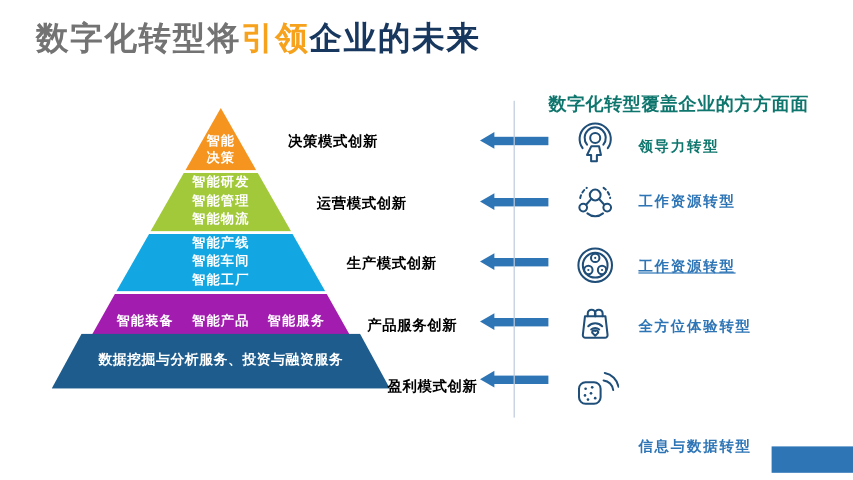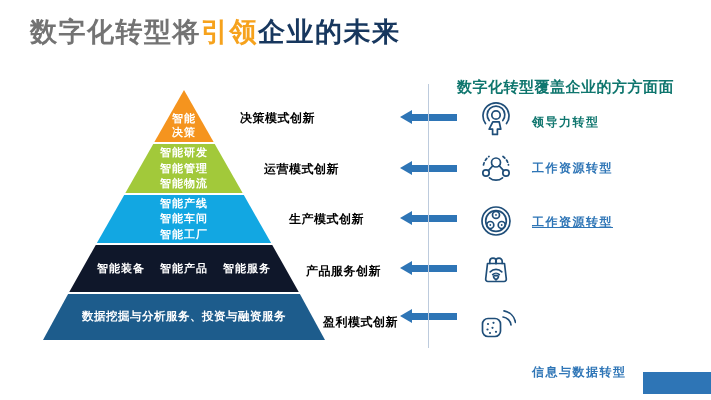--- a/index.html
+++ b/index.html
@@ -32,21 +32,21 @@
     display: flex; flex-direction: column; align-items: center; justify-content: center;
     color: #fff; font-weight: bold; font-size: 11px; text-align: center;
   }
   .level .line { line-height: 15.5px; letter-spacing: 1px; }
   .lv0 { top: 0; height: 52px; clip-path: polygon(50% 0%, 60.5% 100%, 39.5% 100%); justify-content: flex-end; padding-bottom: 3px; }
   .lv0 .line { line-height: 13.5px; }
   .lv1 { top: 54px; height: 49px; clip-path: polygon(39.1% 0%, 60.9% 0%, 70.8% 100%, 29.2% 100%); }
   .lv2 { top: 105px; height: 48px; clip-path: polygon(28.8% 0%, 71.2% 0%, 80.9% 100%, 19.1% 100%); }
   .lv3 { top: 155px; height: 47px; clip-path: polygon(18.7% 0%, 81.3% 0%, 90.7% 100%, 9.3% 100%);
          flex-direction: row; gap: 15px; }
-  .lv4 { top: 204px; height: 46px; clip-path: polygon(8.9% 0%, 91.1% 0%, 100% 100%, 0% 100%); }
+  .lv4 { top: 188px; height: 46px; clip-path: polygon(8.9% 0%, 91.1% 0%, 100% 100%, 0% 100%); }
   .lv4 .line { font-size: 11.5px; letter-spacing: 0.5px; }
 
   
   .mid-label {
     position: absolute; font-size: 12px; font-weight: bold; color: #000000;
     letter-spacing: 0.5px; white-space: nowrap;
   }
   .mid-0 { left: 240px; top: 110px; }
   .mid-1 { left: 264px; top: 161px; }
   .mid-2 { left: 289px; top: 211px; }
@@ -110,21 +110,21 @@
     <div class="level lv1" style="background-color: rgb(162, 201, 58);">
       <div class="line">智能研发</div>
       <div class="line">智能管理</div>
       <div class="line">智能物流</div>
     </div>
     <div class="level lv2" style="background-color: rgb(18, 167, 226);">
       <div class="line">智能产线</div>
       <div class="line">智能车间</div>
       <div class="line">智能工厂</div>
     </div>
-    <div class="level lv3" style="background-color: #0f172a;">
+    <div class="level lv3" style="background-color: #a21caf;">
       <span class="line">智能装备</span>
       <span class="line">智能产品</span>
       <span class="line">智能服务</span>
     </div>
     <div class="level lv4" style="background-color: rgb(29, 92, 140);">
       <div class="line">数据挖掘与分析服务、投资与融资服务</div>
     </div>
   </div>
 
   <div class="mid-label mid-0">决策模式创新</div>
@@ -210,17 +210,18 @@
       <circle cx="20" cy="29.8" r="1.1" fill="currentColor" stroke="none"></circle>
       <circle cx="14" cy="31" r="1.1" fill="currentColor" stroke="none"></circle>
       <path d="M27 15 a9 9 0 0 1 8 8"></path>
       <path d="M28 8.8 a14.5 14.5 0 0 1 11.5 11.5"></path>
     </svg>
   </div>
 
   <div class="rp-label rl-0" style="color: #0f766e;">领导力转型</div>
   <div class="rp-label rl-1" style="color: rgb(46, 117, 182);">工作资源转型</div>
   <div class="rp-label rl-2" style="color: rgb(46, 117, 182); text-decoration: underline;">工作资源转型</div>
+  <div class="rp-label rl-3" style="color: rgb(46, 117, 182);">全方位体验转型</div>
   <div class="rp-label rl-4" style="color: rgb(46, 117, 182); margin-top: 46px;">信息与数据转型</div>
 
   <div class="wm-rect" style="background-color: rgb(46, 117, 182);"></div>
 
 </div>
 
 </body></html>

